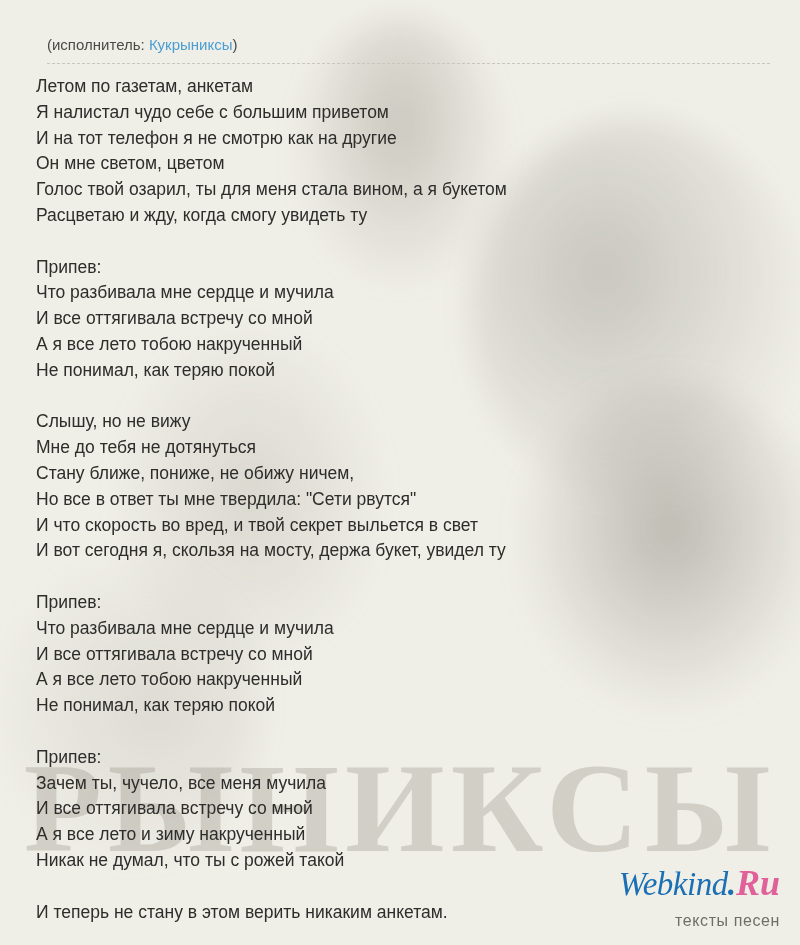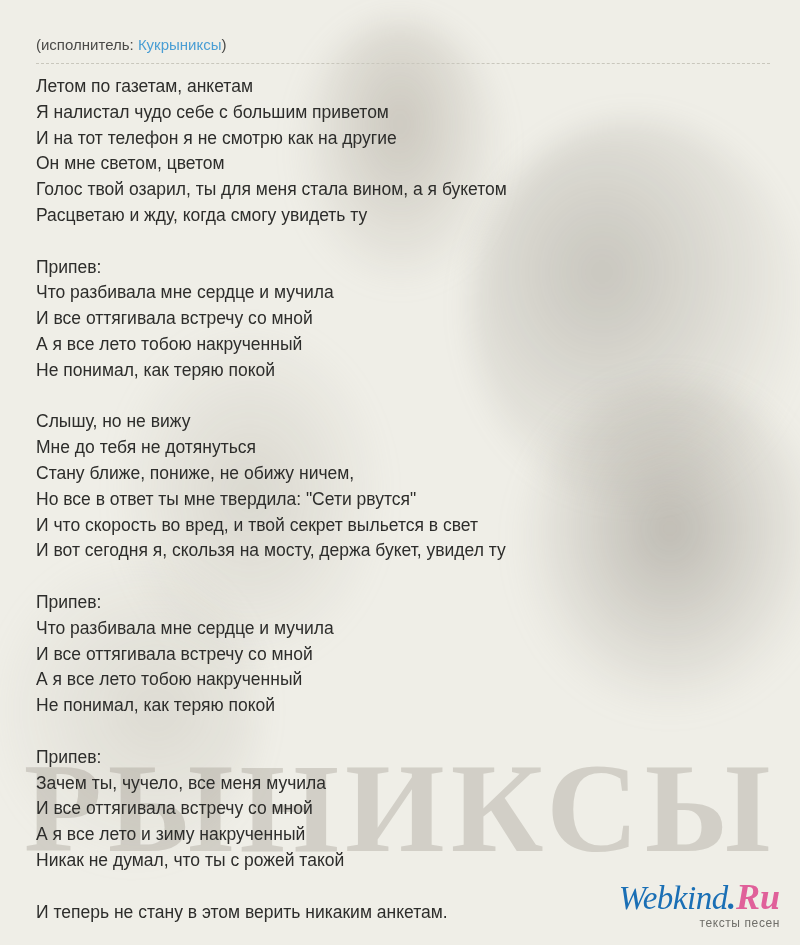--- a/index.html
+++ b/index.html
@@ -77,20 +77,21 @@
     margin: 0 0 6px 0;
     font-weight: normal;
     line-height: 1.2;
   }
   .artist-line {
     font-size: 15px;
     color: #4a4a48;
     padding-bottom: 10px;
     border-bottom: 1px dashed #c9c7bd;
     margin-bottom: 10px;
+    margin-left: 11px;
   }
   .artist-link {
     color: #4a9ed4;
     text-decoration: none;
     cursor: pointer;
   }
   .lyrics {
     font-size: 17.5px;
     line-height: 25.8px;
     color: #2d2d2b;
@@ -122,22 +123,22 @@
     color: #1a6fb5;
   }
   .logo-ru {
     font-family: "Liberation Serif", serif;
     font-size: 36px;
     font-weight: bold;
     font-style: italic;
     color: #e0609a;
   }
   .logo-sub {
-    margin-top: 2px;
-    font-size: 12px;
+    margin-top: 12px;
+    font-size: 16px;
     color: #6f6e69;
     letter-spacing: 0.6px;
   }
 </style>
 </head>
 <body>
 
 <div class="page">
 
   <div class="bg-art">

